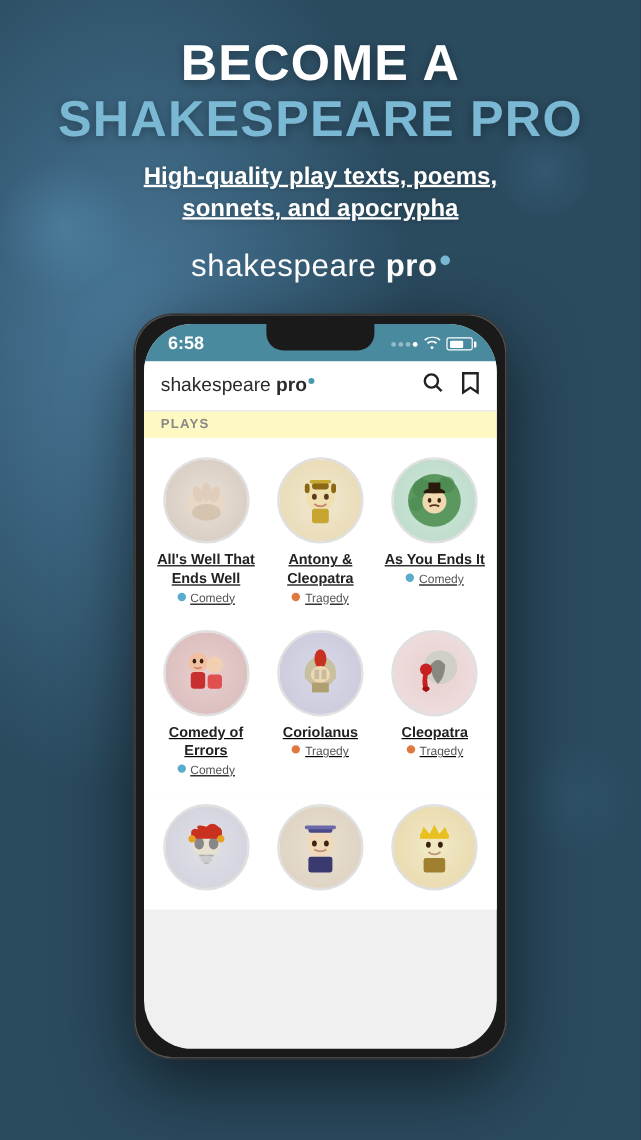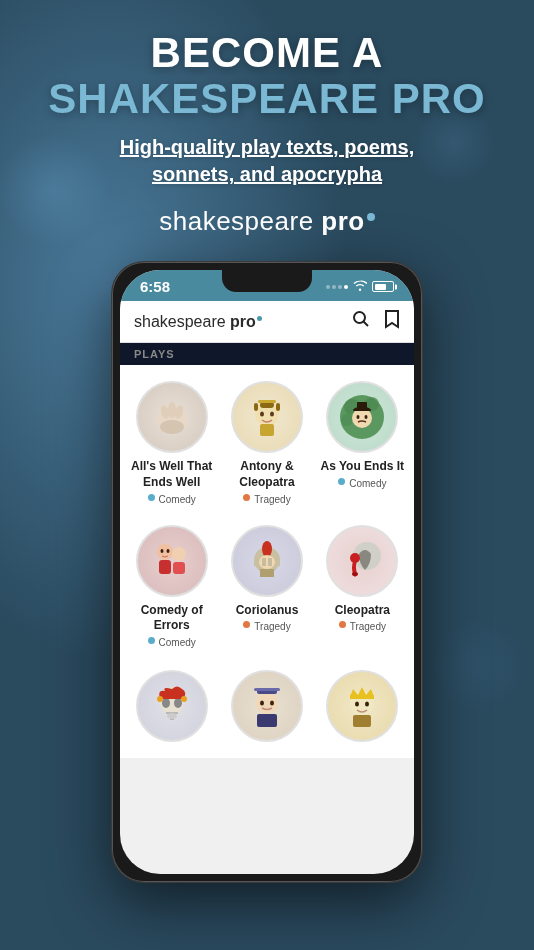--- a/index.html
+++ b/index.html
@@ -232,37 +232,38 @@
       align-items: center;
     }
 
     .nav-icon {
       font-size: 18px;
       color: #2a2a2a;
     }
 
     
     .section-label {
-      background: #0f172a;
+      background: #fef9c3;
       padding: 5px 14px;
       font-size: 11px;
       font-weight: 700;
       color: #888;
       letter-spacing: 1px;
       text-transform: uppercase;
     }
 
     
     .plays-grid {
       background: #fff;
       display: grid;
       grid-template-columns: repeat(3, 1fr);
       padding: 10px 4px;
       gap: 8px 0;
       overflow: hidden;
+      text-decoration: underline;
     }
 
     .play-item {
       display: flex;
       flex-direction: column;
       align-items: center;
       padding: 6px 4px;
       text-align: center;
     }
 

